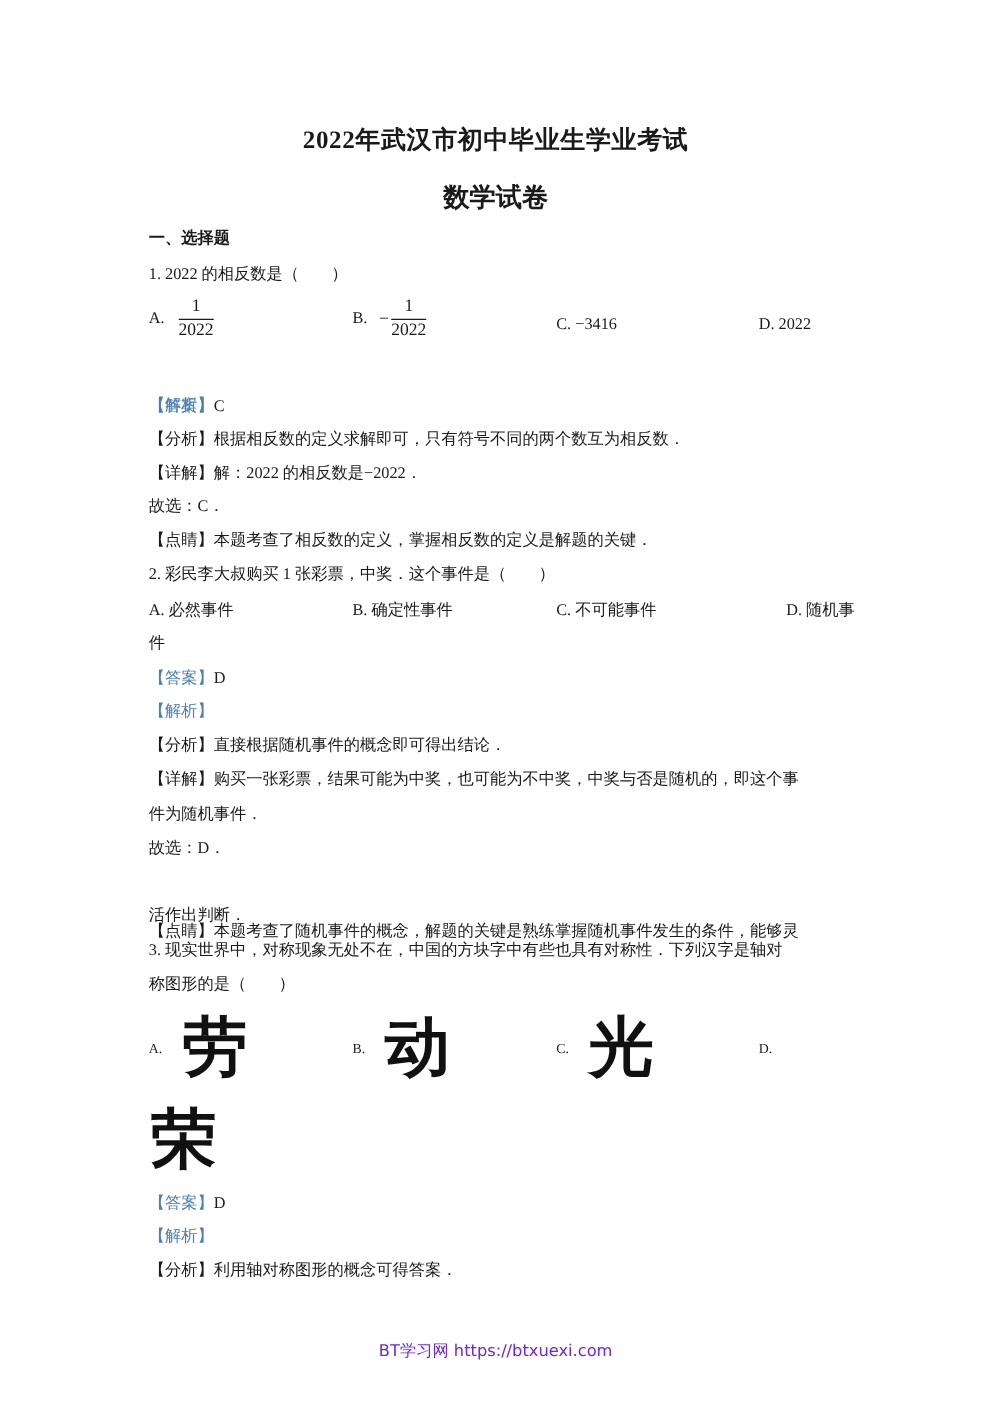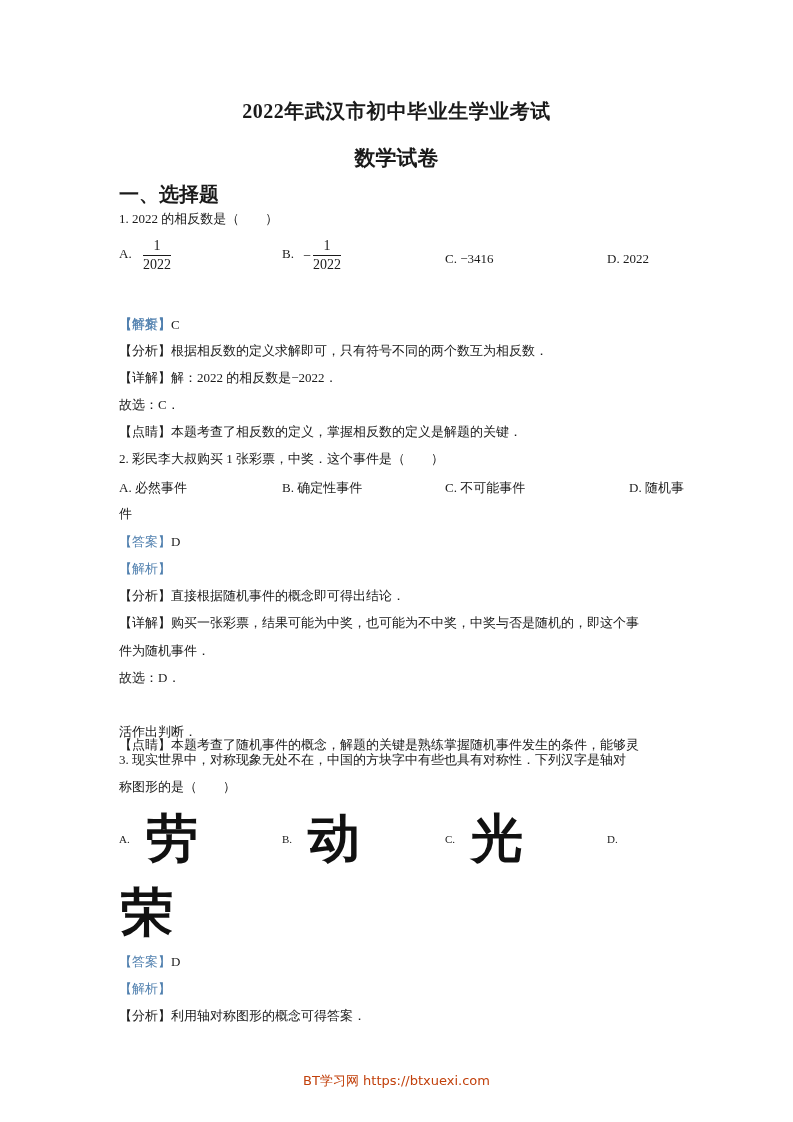--- a/index.html
+++ b/index.html
@@ -2,32 +2,32 @@
 <html><head>
 <meta charset="utf-8">
 <style>
   html, body { margin: 0; padding: 0; background: #ffffff; }
   body { width: 793px; height: 1122px; position: relative; overflow: hidden;
          font-family: "Liberation Serif", "DejaVu Serif", serif; color: #1a1a1a; }
   .page { position: absolute; left: 0; top: 0; width: 793px; height: 1122px; }
   .title { position: absolute; left: 0; width: 793px; text-align: center; font-weight: bold; }
   .t1 { top: 98px; font-size: 20px; letter-spacing: 0.5px; }
   .t2 { top: 144px; font-size: 21px; }
-  .section { position: absolute; left: 119px; top: 181px; font-size: 20px; font-weight: bold; }
+  .section { position: absolute; left: 119px; top: 181px; font-size: 13px; font-weight: bold; }
   .line { position: absolute; left: 119px; font-size: 13px; white-space: nowrap; line-height: 16px; }
   .tag { color: #4f7fae; }
   .opt { position: absolute; font-size: 13px; white-space: nowrap; }
   .frac { display: inline-block; vertical-align: middle; text-align: center; font-size: 14px; margin-left: 8px; }
   .frac .num { display: block; padding: 0 2px 1px; border-bottom: 1px solid #1a1a1a; }
   .frac .den { display: block; padding-top: 1px; }
   .neg { display: inline-block; vertical-align: middle; margin-left: 6px; font-size: 14px; }
   .bigchar { position: absolute; font-family: "DejaVu Sans", sans-serif; font-weight: bold; font-size: 52px; line-height: 56px; color: #111; }
   .small { font-size: 11px; }
   .footer { position: absolute; top: 1072px; left: 0; width: 793px; text-align: center;
-            font-family: "DejaVu Sans", sans-serif; font-size: 13px; color: #c2410c; }
+            font-family: "DejaVu Sans", sans-serif; font-size: 13px; color: #6d28d9; }
 </style>
 </head>
 <body>
 
 <div class="page">
 
   <div class="title t1">2022年武汉市初中毕业生学业考试</div>
   <div class="title t2">数学试卷</div>
   <div class="section">一、选择题</div>
 

